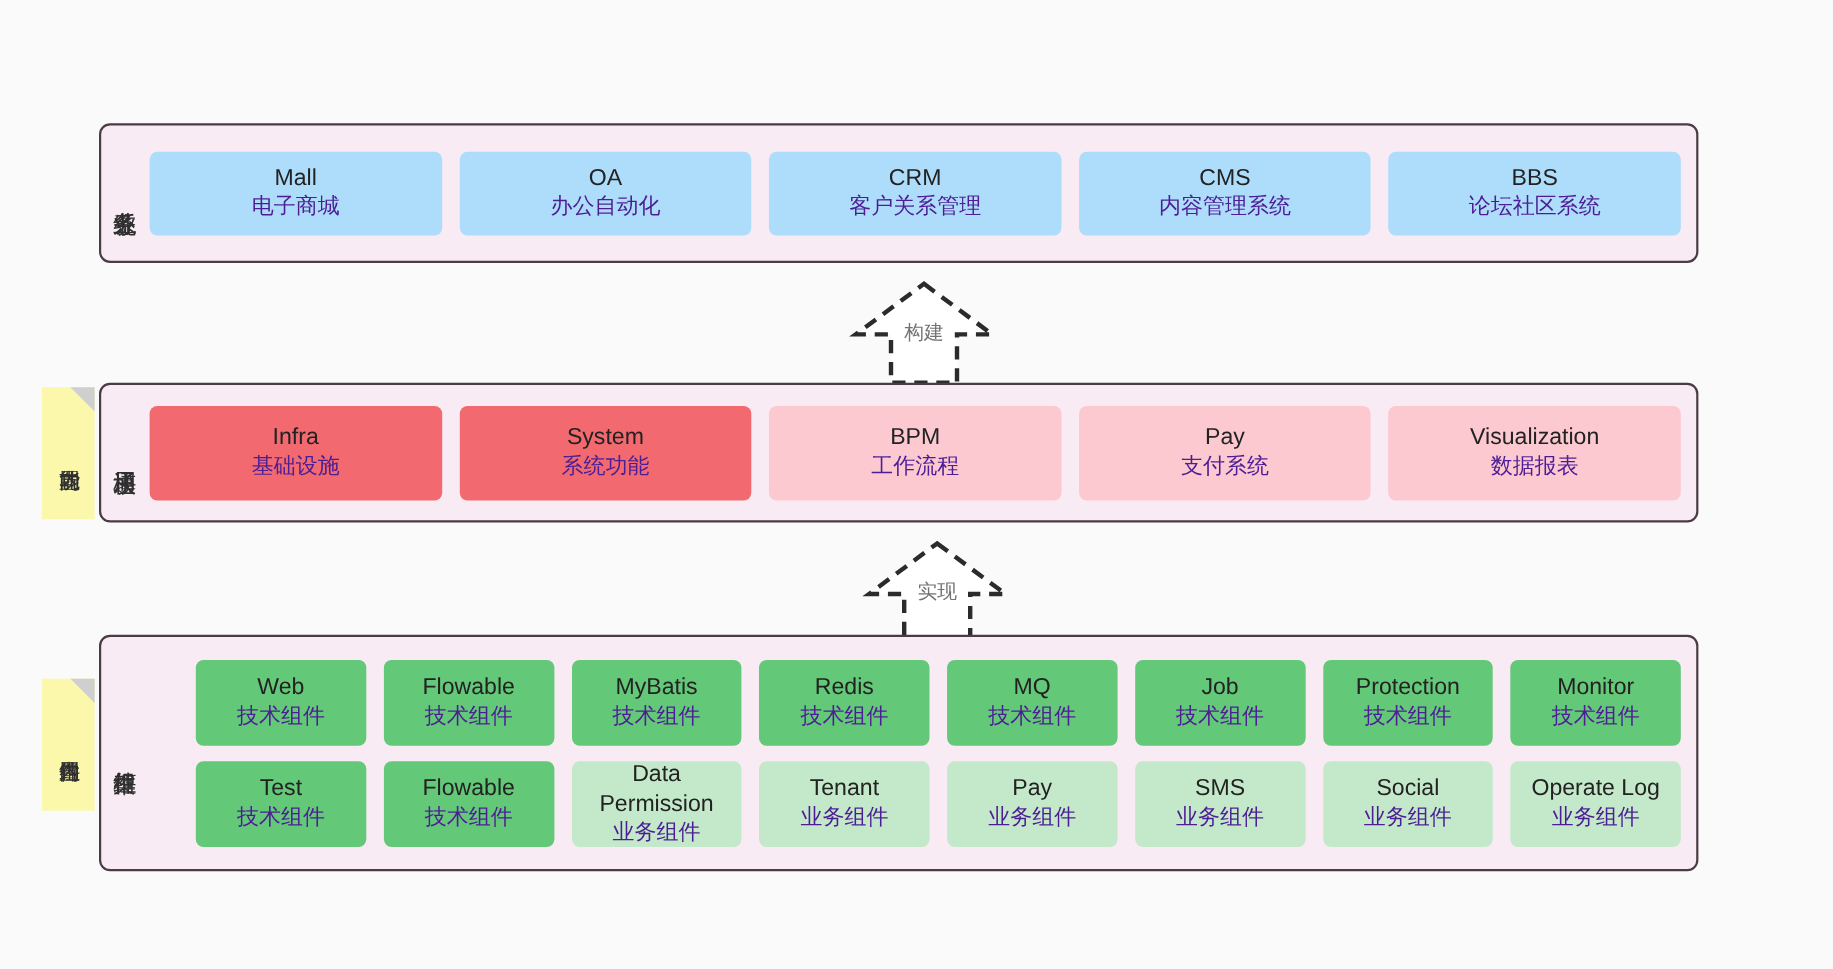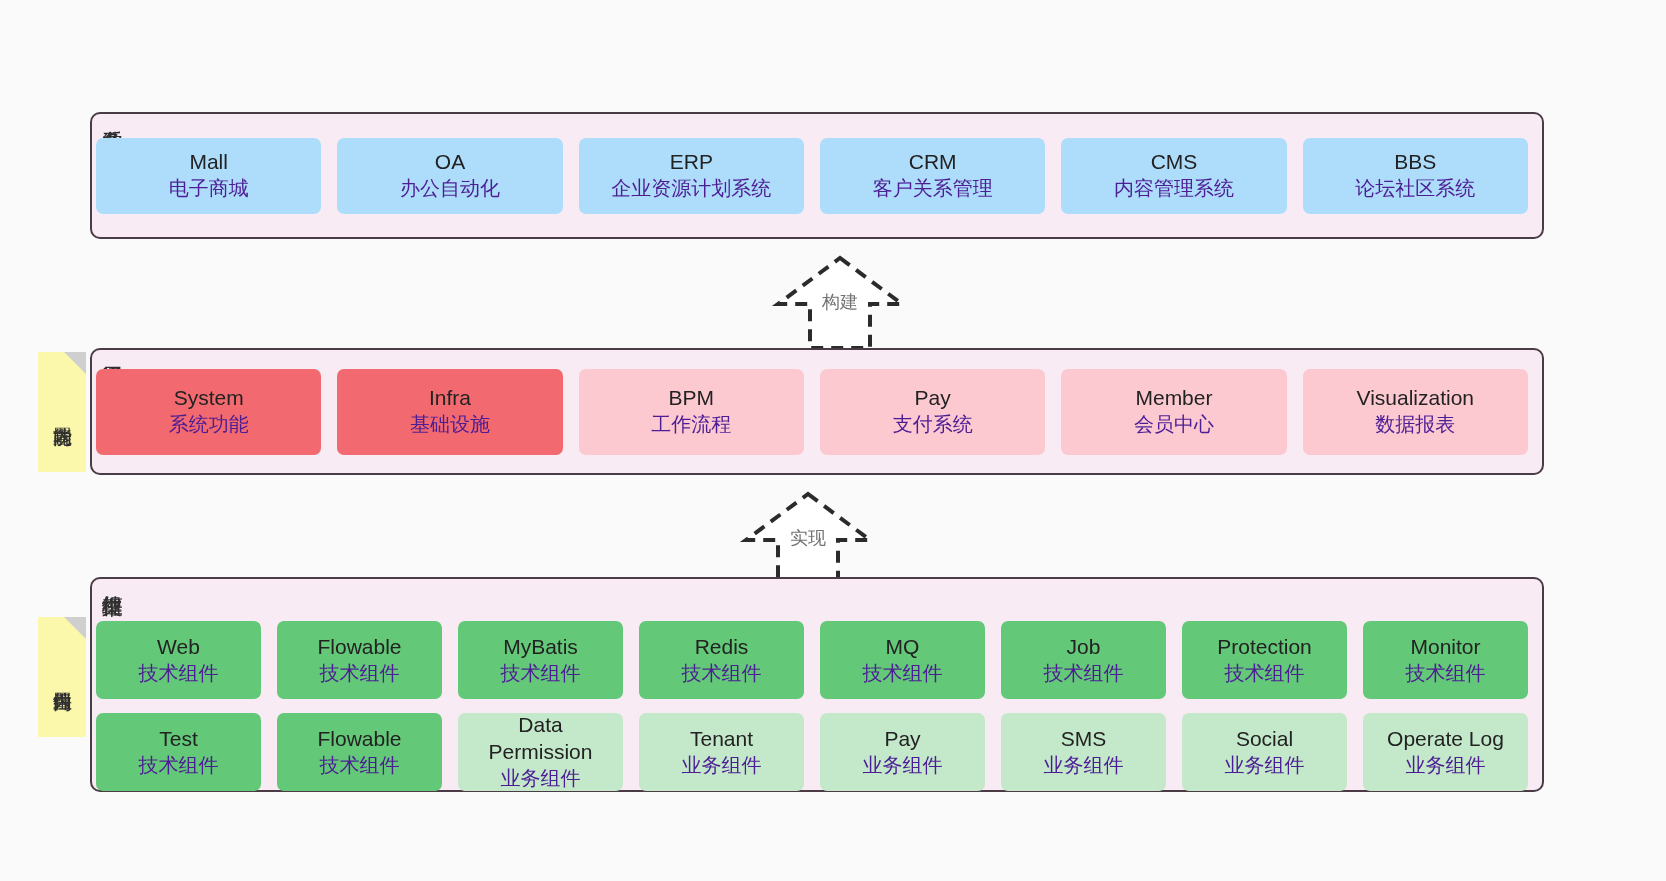--- a/index.html
+++ b/index.html
@@ -25,21 +25,21 @@
   }
 
   
   .band {
     position: absolute;
     box-sizing: border-box;
     background: #f9ebf4;
     border: 2px solid #4a3b45;
     border-radius: 10px;
     display: flex;
-    flex-direction: column;
+    flex-direction: row;
     align-items: stretch;
   }
 
   .band-label {
     flex: 0 0 auto;
     width: 40px;
     display: flex;
     align-items: center;
     justify-content: center;
     font-size: 21px;
@@ -163,42 +163,38 @@
     left: 50%;
     transform: translateX(-50%);
     top: 38px;
     font-size: 18px;
     color: #737373;
     background: transparent;
     white-space: nowrap;
     user-select: none;
   }
   .arrow-build { left: 760px; top: 252px; }
-  .arrow-impl  { left: 728px; top: 488px; }
+  .arrow-impl  { left: 772px; top: 488px; }
 </style>
 </head>
 <body>
 
 <div class="canvas">
 
   <div class="band band-biz">
     <div class="band-label">业务系统</div>
     <div class="band-body">
       <div class="row">
         <div class="card blue">
           <span class="t1">Mall</span>
           <span class="t2">电子商城</span>
         </div>
         <div class="card blue">
           <span class="t1">OA</span>
           <span class="t2">办公自动化</span>
-        </div>
-        <div class="card blue">
-          <span class="t1">ERP</span>
-          <span class="t2">企业资源计划系统</span>
         </div>
         <div class="card blue">
           <span class="t1">CRM</span>
           <span class="t2">客户关系管理</span>
         </div>
         <div class="card blue">
           <span class="t1">CMS</span>
           <span class="t2">内容管理系统</span>
         </div>
         <div class="card blue">
@@ -219,38 +215,34 @@
   <div class="note note-func">
     <span>内置功能</span>
     <span class="fold"></span>
   </div>
 
   <div class="band band-mod">
     <div class="band-label">通用模块</div>
     <div class="band-body">
       <div class="row">
         <div class="card red">
+          <span class="t1">Infra</span>
+          <span class="t2">基础设施</span>
+        </div>
+        <div class="card red">
           <span class="t1">System</span>
           <span class="t2">系统功能</span>
-        </div>
-        <div class="card red">
-          <span class="t1">Infra</span>
-          <span class="t2">基础设施</span>
         </div>
         <div class="card pink">
           <span class="t1">BPM</span>
           <span class="t2">工作流程</span>
         </div>
         <div class="card pink">
           <span class="t1">Pay</span>
           <span class="t2">支付系统</span>
-        </div>
-        <div class="card pink">
-          <span class="t1">Member</span>
-          <span class="t2">会员中心</span>
         </div>
         <div class="card pink">
           <span class="t1">Visualization</span>
           <span class="t2">数据报表</span>
         </div>
       </div>
     </div>
   </div>
 
   <div class="arrow arrow-impl">

